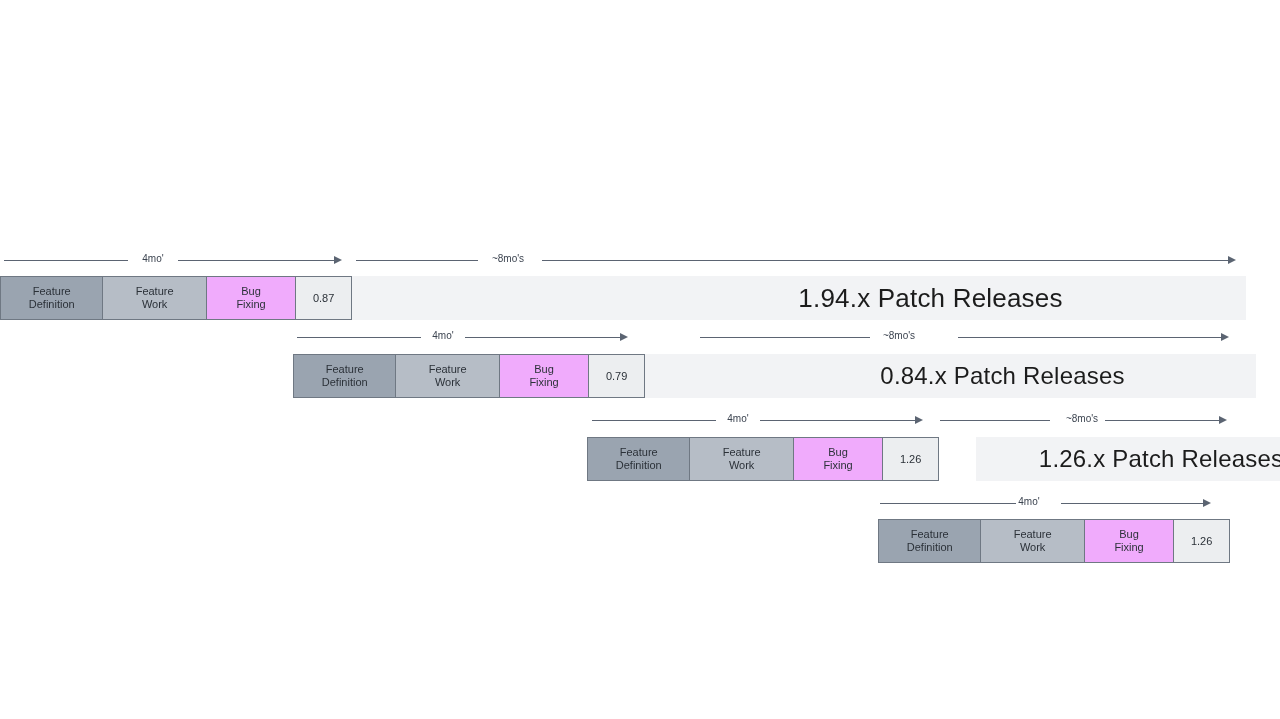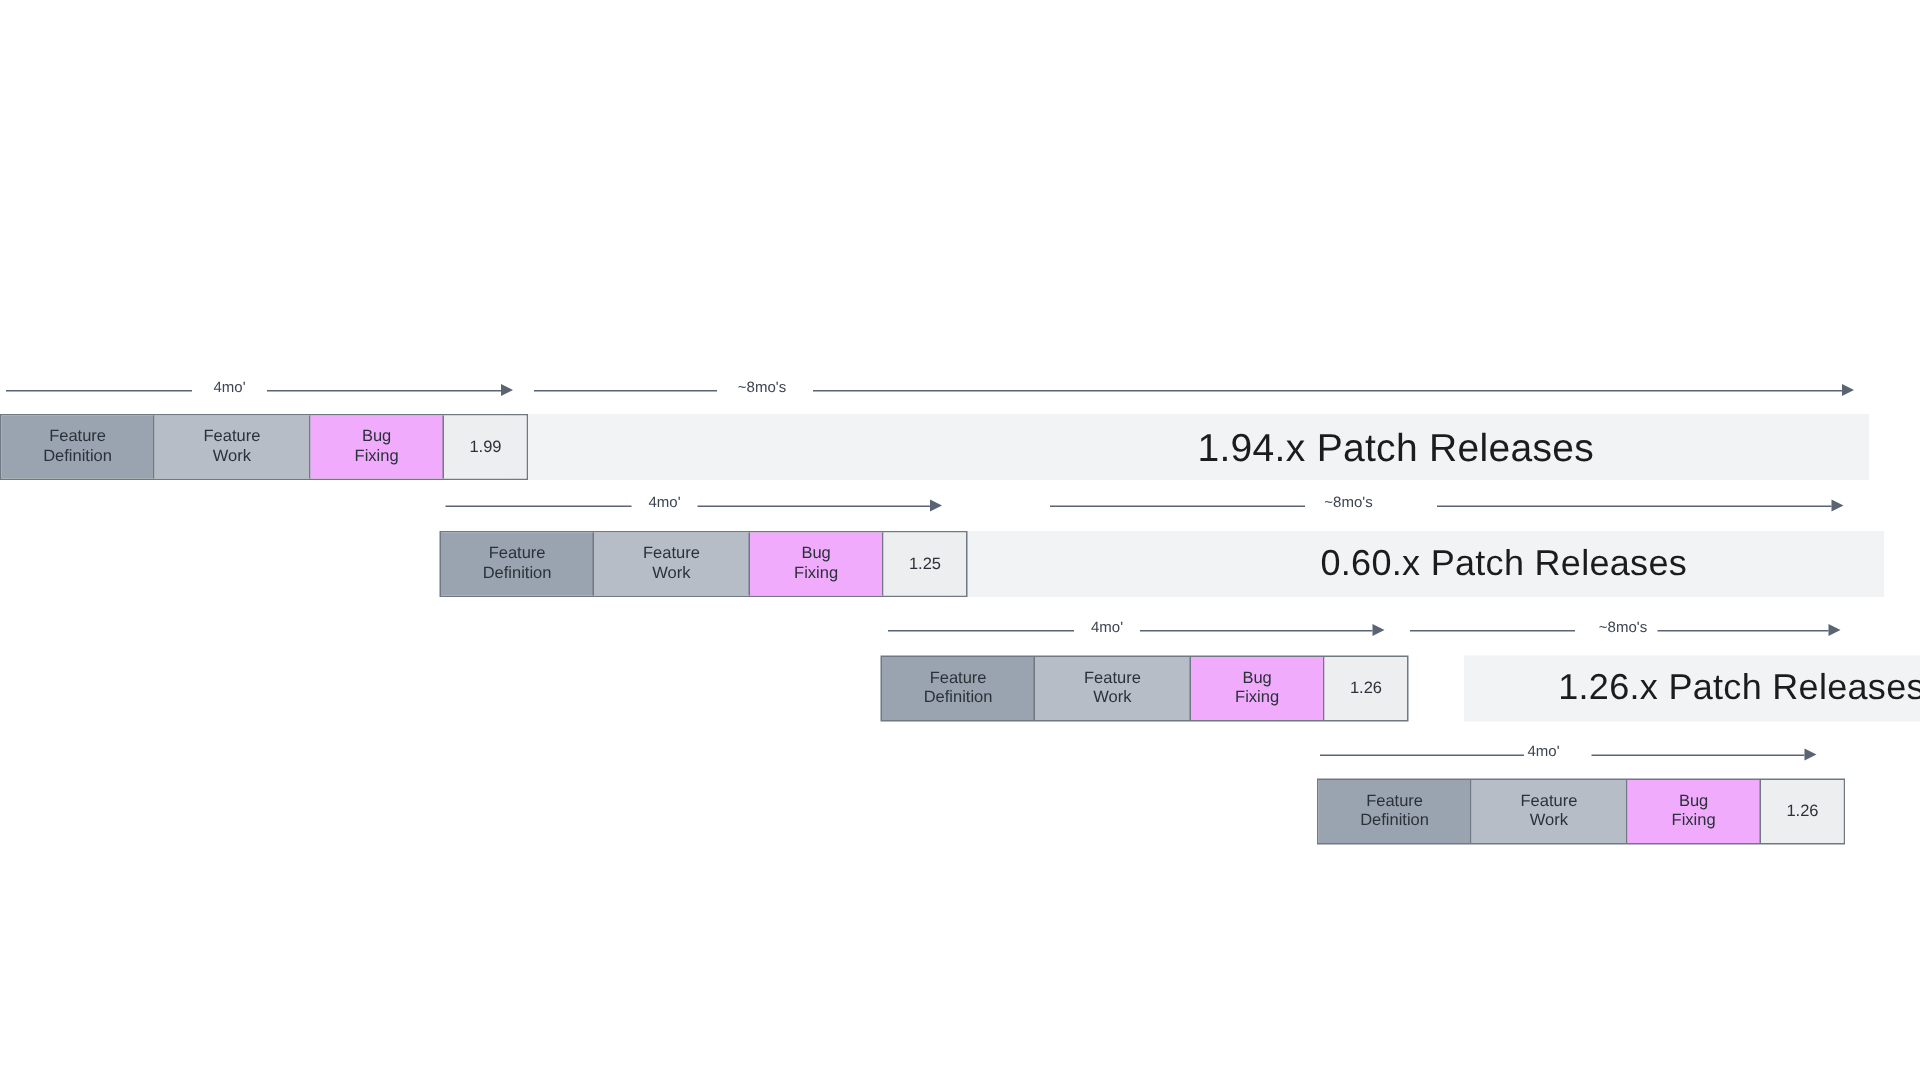--- a/index.html
+++ b/index.html
@@ -133,21 +133,21 @@
       </div>
       <div class="phase-box phase-work" style="width:104px;">
         <span class="ln">Feature</span>
         <span class="ln">Work</span>
       </div>
       <div class="phase-box phase-bug" style="width:90px;">
         <span class="ln">Bug</span>
         <span class="ln">Fixing</span>
       </div>
       <div class="phase-box phase-ver" style="width:55px;">
-        <span class="ln">1.99</span>
+        <span class="ln">0.87</span>
       </div>
     </div>
   </div>
 
   <div class="release-row">
 
     <div class="ruler" style="left:293px; top:329px; width:343px;">
       <div class="seg" style="left:4px; width:124px;"></div>
       <div class="seg" style="left:172px; width:155px;"></div>
       <div class="arrowhead" style="left:327px;"></div>
@@ -155,38 +155,38 @@
     </div>
 
     <div class="ruler" style="left:700px; top:329px; width:535px;">
       <div class="seg" style="left:0px; width:170px;"></div>
       <div class="seg" style="left:258px; width:263px;"></div>
       <div class="arrowhead" style="left:521px;"></div>
       <div class="ruler-label" style="left:199px;">~8mo's</div>
     </div>
 
     <div class="patch-bar" style="left:634px; top:354px; width:622px; height:44px;">
-      <span class="patch-bar-label" style="font-size:24px; margin-left:115px;">0.60.x Patch Releases</span>
+      <span class="patch-bar-label" style="font-size:24px; margin-left:115px;">0.84.x Patch Releases</span>
     </div>
 
     <div class="phase-track" style="left:293px; top:354px; width:352px; height:44px;">
       <div class="phase-box phase-def" style="width:103px;">
         <span class="ln">Feature</span>
         <span class="ln">Definition</span>
       </div>
       <div class="phase-box phase-work" style="width:104px;">
         <span class="ln">Feature</span>
         <span class="ln">Work</span>
       </div>
       <div class="phase-box phase-bug" style="width:90px;">
         <span class="ln">Bug</span>
         <span class="ln">Fixing</span>
       </div>
       <div class="phase-box phase-ver" style="width:55px;">
-        <span class="ln">1.25</span>
+        <span class="ln">0.79</span>
       </div>
     </div>
   </div>
 
   <div class="release-row">
 
     <div class="ruler" style="left:588px; top:412px; width:343px;">
       <div class="seg" style="left:4px; width:124px;"></div>
       <div class="seg" style="left:172px; width:155px;"></div>
       <div class="arrowhead" style="left:327px;"></div>

